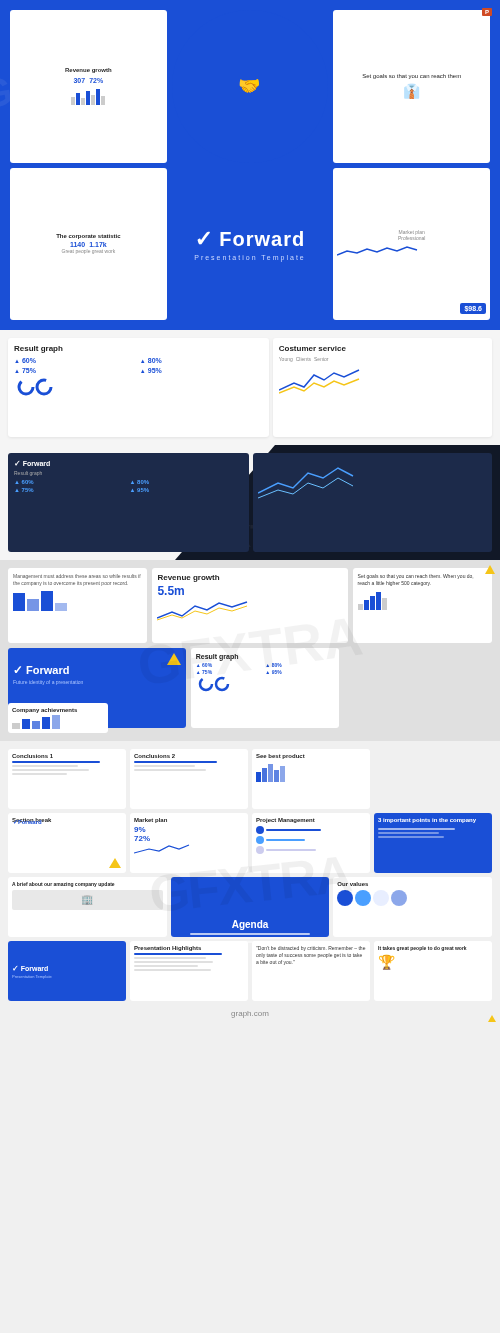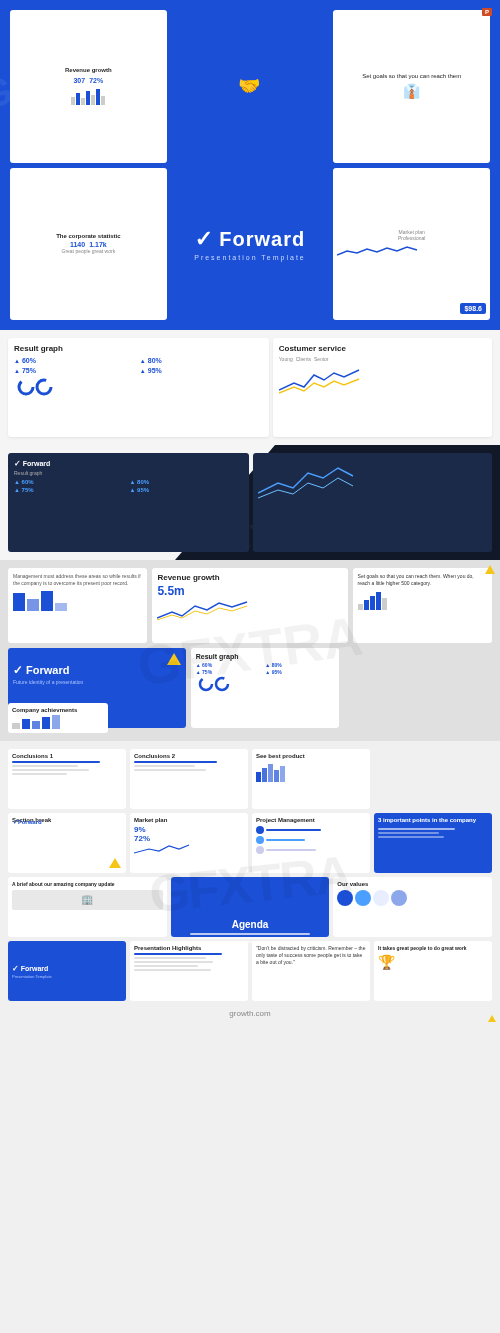--- a/index.html
+++ b/index.html
@@ -445,16 +445,16 @@
       </div>
 
       <div style="height:60px;background:#fff;border-radius:3px;padding:4px;">
         <div style="font-size:5px;font-weight:700;color:#222;line-height:1.3;">It takes great people to do great work</div>
         <div style="margin-top:2px;font-size:14px;">🏆</div>
       </div>
     </div>
 
     <div style="position:absolute;top:50%;left:50%;transform:translate(-50%,-50%) rotate(-6deg);font-size:52px;font-weight:900;color:rgba(0,0,0,0.06);white-space:nowrap;pointer-events:none;z-index:20;letter-spacing:-2px;">GFXTRA</div>
 
-    <div style="text-align:center;padding-top:4px;font-size:8px;color:#888;">growth.com</div>
+    <div style="text-align:center;padding-top:4px;font-size:8px;color:#888;">graph.com</div>
   </div>
 
 </div>
 
 </body></html>

